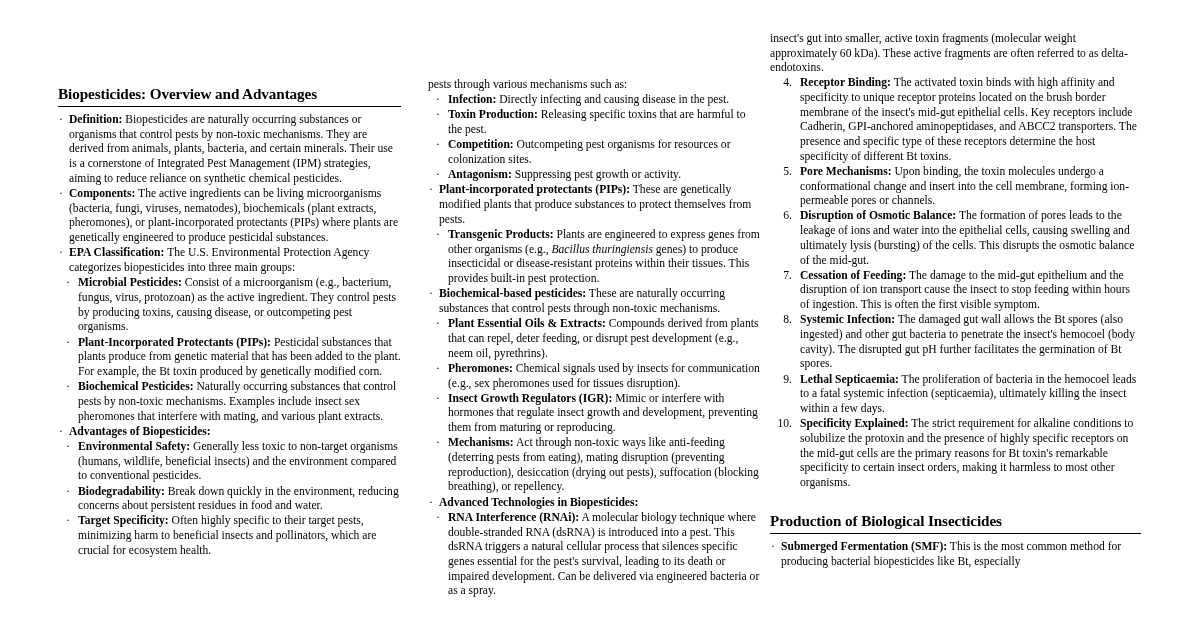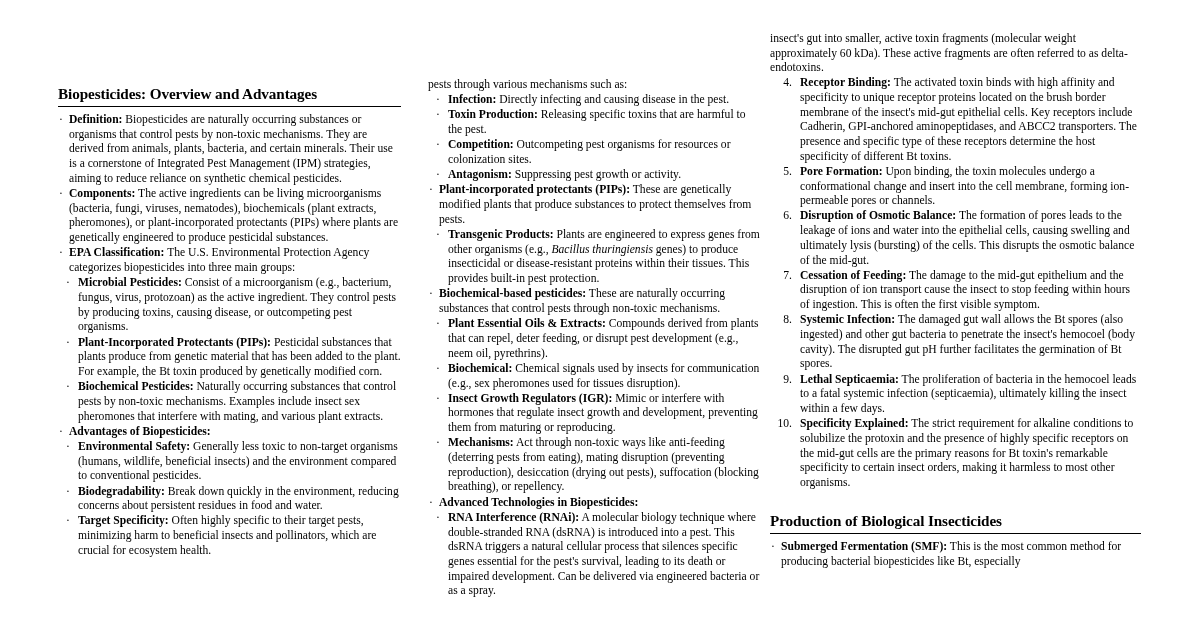--- a/index.html
+++ b/index.html
@@ -169,36 +169,36 @@
           <li class="b2"><span class="marker">·</span><span class="term">Antagonism:</span><span class="body-text"> Suppressing pest growth or activity.</span></li>
         </ul>
       <ul class="lvl1">
           <li class="b1"><span class="marker">·</span><span class="term">Plant-incorporated protectants (PIPs):</span><span class="body-text"> These are genetically modified plants that produce substances to protect themselves from pests.</span></li>
           <ul class="lvl2">
             <li class="b2"><span class="marker">·</span><span class="term">Transgenic Products:</span><span class="body-text"> Plants are engineered to express genes from other organisms (e.g., </span><span class="ital">Bacillus thuringiensis</span><span class="body-text"> genes) to produce insecticidal or disease-resistant proteins within their tissues. This provides built-in pest protection.</span></li>
           </ul>
           <li class="b1"><span class="marker">·</span><span class="term">Biochemical-based pesticides:</span><span class="body-text"> These are naturally occurring substances that control pests through non-toxic mechanisms.</span></li>
           <ul class="lvl2">
             <li class="b2"><span class="marker">·</span><span class="term">Plant Essential Oils &amp; Extracts:</span><span class="body-text"> Compounds derived from plants that can repel, deter feeding, or disrupt pest development (e.g., neem oil, pyrethrins).</span></li>
-            <li class="b2"><span class="marker">·</span><span class="term">Biochemical:</span><span class="body-text"> Chemical signals used by insects for communication (e.g., sex pheromones used for tissues disruption).</span></li>
+            <li class="b2"><span class="marker">·</span><span class="term">Pheromones:</span><span class="body-text"> Chemical signals used by insects for communication (e.g., sex pheromones used for tissues disruption).</span></li>
             <li class="b2"><span class="marker">·</span><span class="term">Insect Growth Regulators (IGR):</span><span class="body-text"> Mimic or interfere with hormones that regulate insect growth and development, preventing them from maturing or reproducing.</span></li>
             <li class="b2"><span class="marker">·</span><span class="term">Mechanisms:</span><span class="body-text"> Act through non-toxic ways like anti-feeding (deterring pests from eating), mating disruption (preventing reproduction), desiccation (drying out pests), suffocation (blocking breathing), or repellency.</span></li>
           </ul>
           <li class="b1"><span class="marker">·</span><span class="term">Advanced Technologies in Biopesticides:</span></li>
           <ul class="lvl2">
             <li class="b2"><span class="marker">·</span><span class="term">RNA Interference (RNAi):</span><span class="body-text"> A molecular biology technique where double-stranded RNA (dsRNA) is introduced into a pest. This dsRNA triggers a natural cellular process that silences specific genes essential for the pest's survival, leading to its death or impaired development. Can be delivered via engineered bacteria or as a spray.</span></li>
           </ul>
         </ul>
     </div>
 
     <div class="col col-3">
       <p class="plain-line">insect's gut into smaller, active toxin fragments (molecular weight approximately 60 kDa). These active fragments are often referred to as delta-endotoxins.</p>
       <ol class="steps">
           <li class="num"><span class="marker">4.</span><span class="term">Receptor Binding:</span><span class="body-text"> The activated toxin binds with high affinity and specificity to unique receptor proteins located on the brush border membrane of the insect's mid-gut epithelial cells. Key receptors include Cadherin, GPI-anchored aminopeptidases, and ABCC2 transporters. The presence and specific type of these receptors determine the host specificity of different Bt toxins.</span></li>
-          <li class="num"><span class="marker">5.</span><span class="term">Pore Formation:</span><span class="body-text"> Upon binding, the toxin molecules undergo a conformational change and insert into the cell membrane, forming ion-permeable pores or channels.</span></li>
+          <li class="num"><span class="marker">5.</span><span class="term">Pore Mechanisms:</span><span class="body-text"> Upon binding, the toxin molecules undergo a conformational change and insert into the cell membrane, forming ion-permeable pores or channels.</span></li>
           <li class="num"><span class="marker">6.</span><span class="term">Disruption of Osmotic Balance:</span><span class="body-text"> The formation of pores leads to the leakage of ions and water into the epithelial cells, causing swelling and ultimately lysis (bursting) of the cells. This disrupts the osmotic balance of the mid-gut.</span></li>
           <li class="num"><span class="marker">7.</span><span class="term">Cessation of Feeding:</span><span class="body-text"> The damage to the mid-gut epithelium and the disruption of ion transport cause the insect to stop feeding within hours of ingestion. This is often the first visible symptom.</span></li>
           <li class="num"><span class="marker">8.</span><span class="term">Systemic Infection:</span><span class="body-text"> The damaged gut wall allows the Bt spores (also ingested) and other gut bacteria to penetrate the insect's hemocoel (body cavity). The disrupted gut pH further facilitates the germination of Bt spores.</span></li>
           <li class="num"><span class="marker">9.</span><span class="term">Lethal Septicaemia:</span><span class="body-text"> The proliferation of bacteria in the hemocoel leads to a fatal systemic infection (septicaemia), ultimately killing the insect within a few days.</span></li>
           <li class="num"><span class="marker">10.</span><span class="term">Specificity Explained:</span><span class="body-text"> The strict requirement for alkaline conditions to solubilize the protoxin and the presence of highly specific receptors on the mid-gut cells are the primary reasons for Bt toxin's remarkable specificity to certain insect orders, making it harmless to most other organisms.</span></li>
         </ol>
       <h2 class="section-heading">Production of Biological Insecticides</h2>
       <hr class="heading-rule">
       <ul class="lvl1">
           <li class="b1"><span class="marker">·</span><span class="term">Submerged Fermentation (SMF):</span><span class="body-text"> This is the most common method for producing bacterial biopesticides like Bt, especially</span></li>

